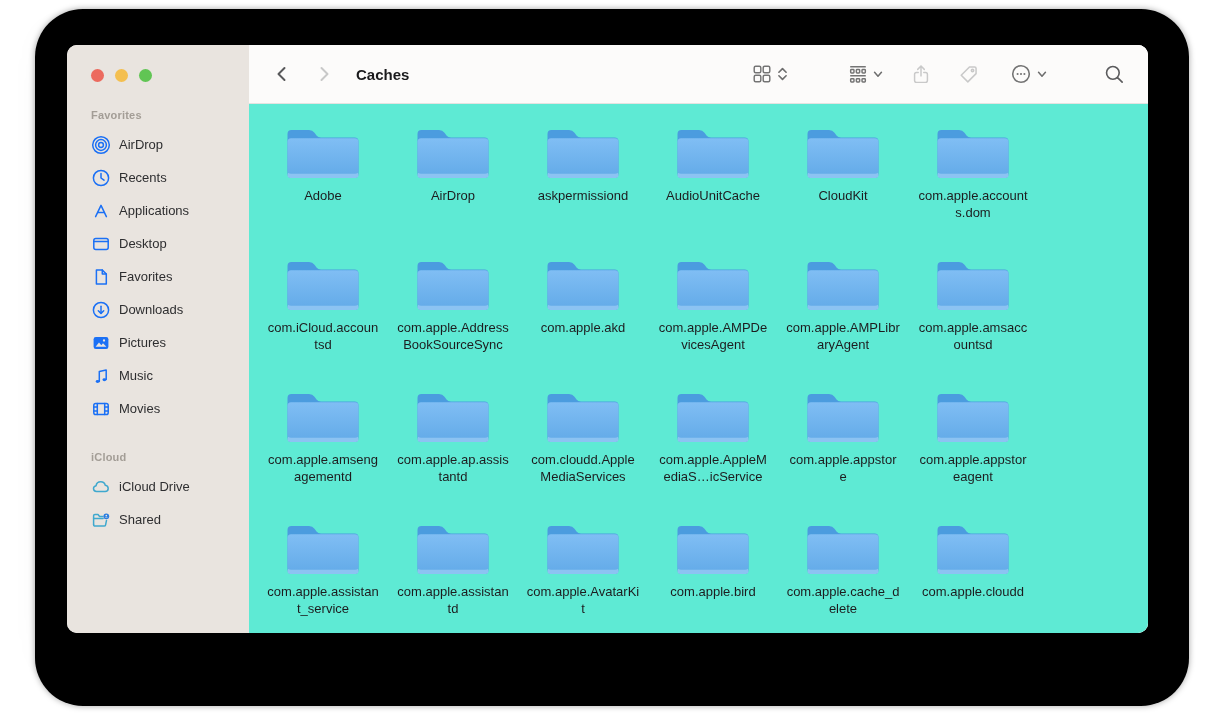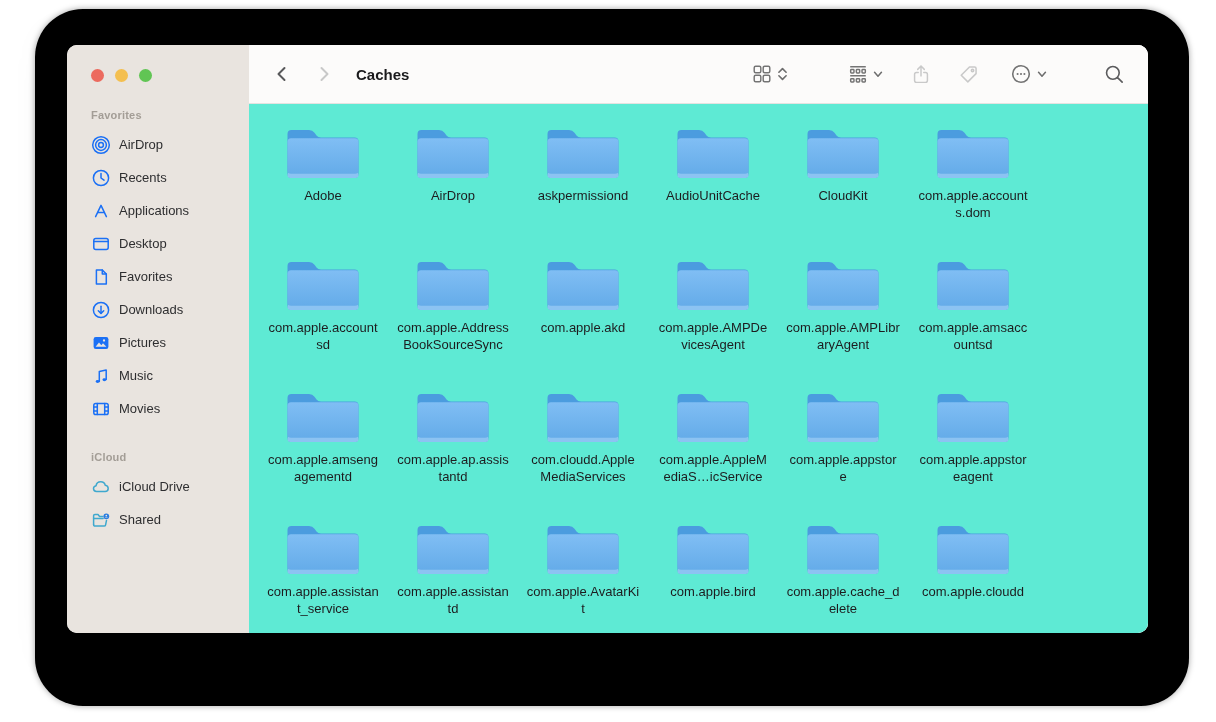--- a/index.html
+++ b/index.html
@@ -417,21 +417,21 @@
           <linearGradient id="folderGrad" x1="0" y1="0" x2="0" y2="1">
             <stop offset="0" stop-color="#80BEF4"></stop>
                     <stop offset="1" stop-color="#65ACE9"></stop>
           </linearGradient>
         </defs>
         <path d="M1.5 9 Q1.5 5 5.5 5 L23 5 Q26.5 5 28.5 7.8 L30.5 10.6 Q32 12.6 35 12.6 L68.5 12.6 Q72.5 12.6 72.5 16.6 L72.5 49 Q72.5 53 68.5 53 L5.5 53 Q1.5 53 1.5 49 Z" fill="#4B9CDF"></path>
         <rect x="1.5" y="47" width="71" height="6" rx="3" fill="#8CC3F2"></rect>
         <rect x="1.5" y="13.2" width="71" height="35.5" rx="3.5" fill="url(#folderGrad)"></rect>
       </svg>
     </span>
-    <div class="folder-label">com.apple.accountsd</div>
+    <div class="folder-label">com.iCloud.accountsd</div>
   </div>
 
   <div class="folder-item">
     <span class="folder-glyph">
       <svg viewBox="0 0 74 57">
         <defs>
           <linearGradient id="folderGrad" x1="0" y1="0" x2="0" y2="1">
             <stop offset="0" stop-color="#80BEF4"></stop>
                     <stop offset="1" stop-color="#65ACE9"></stop>
           </linearGradient>

